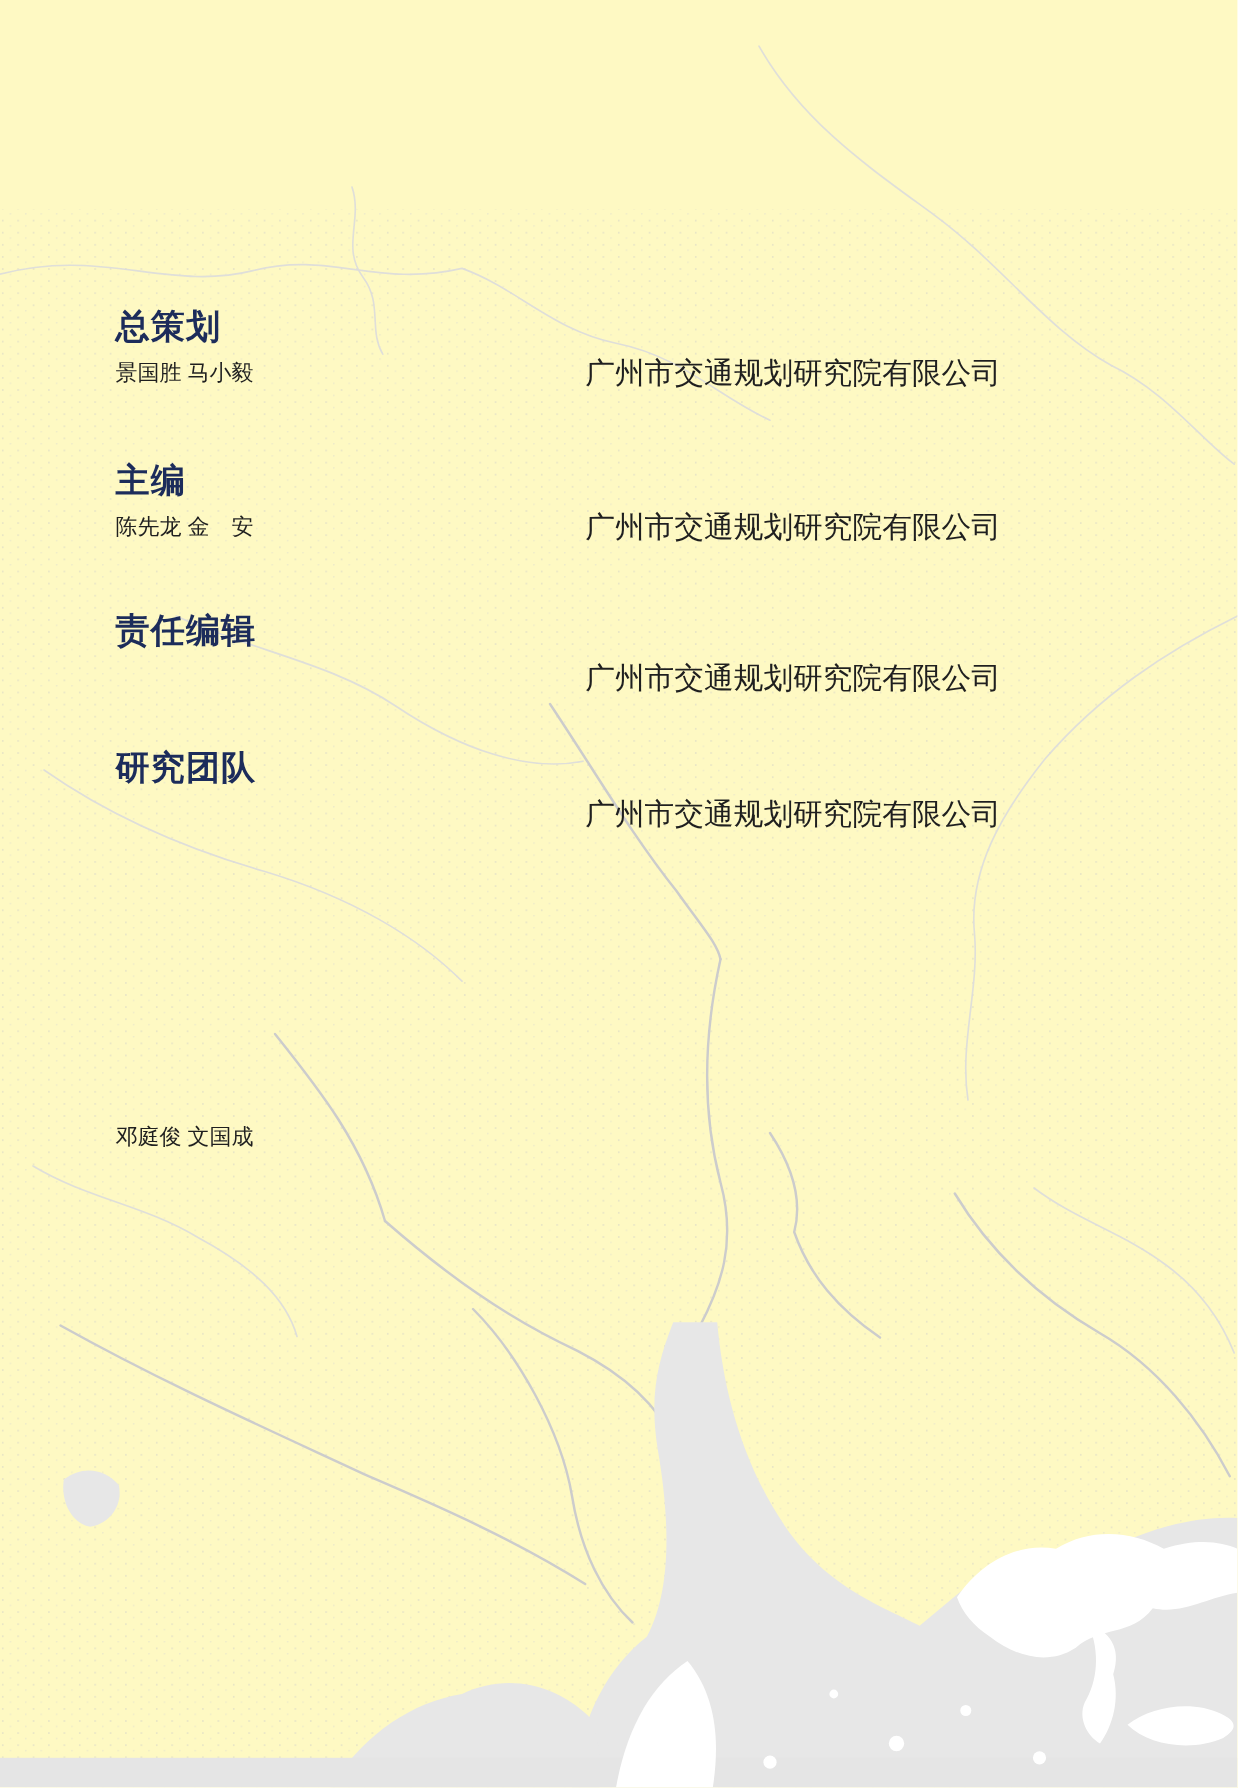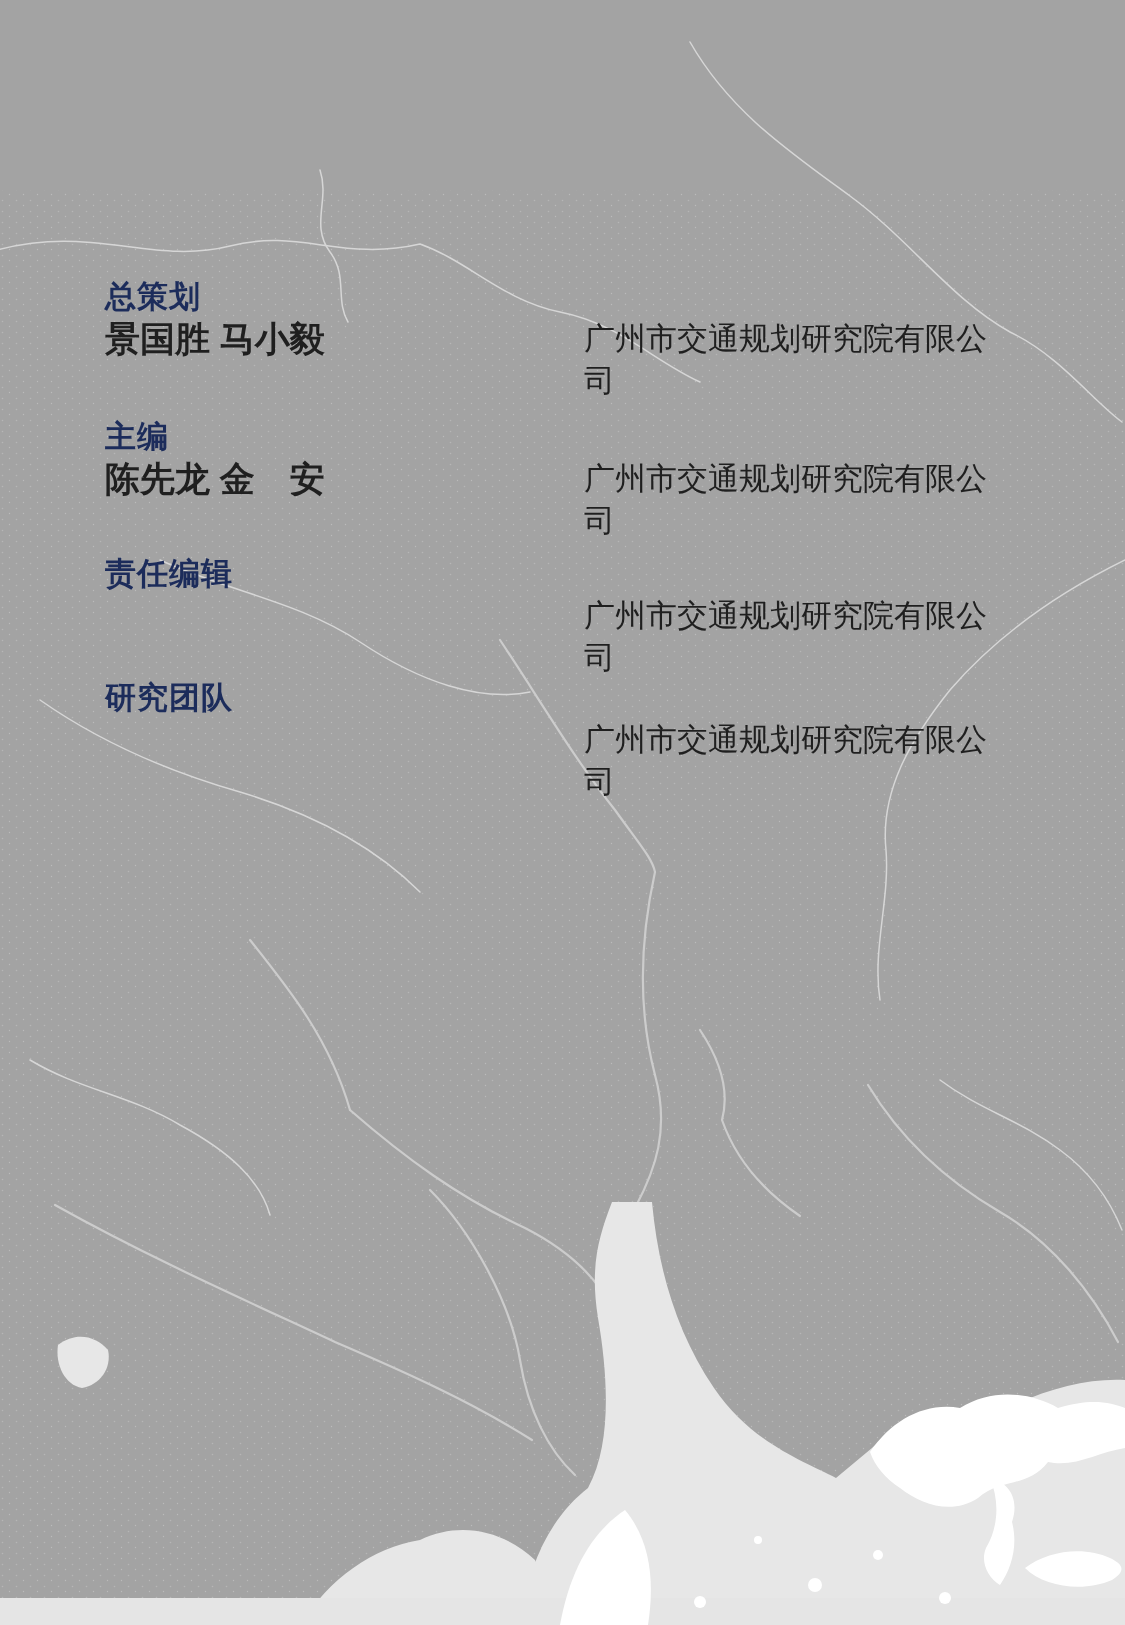--- a/index.html
+++ b/index.html
@@ -1,39 +1,39 @@
 <!DOCTYPE html>
 <html lang="zh"><head>
 <meta charset="utf-8">
 <style>
   html,body { margin:0; padding:0; background:#ffffff; }
   .page {
     position:relative;
     width:1125px; height:1625px;
-    background:#a3a3a3;
+    background:#fef9c3;
     overflow:hidden;
     font-family:"Liberation Sans", sans-serif;
   }
   .map-bg {
     position:absolute; left:0; top:0; width:1125px; height:1625px;
     pointer-events:none;
   }
   .hd {
     position:absolute; left:105px; margin:0;
     font-size:31px; font-weight:700; color:#1c2c5b;
     letter-spacing:1px; line-height:1.2; white-space:pre;
   }
   .names {
     position:absolute; left:105px;
-    font-size:35px; color:#1f1f1f;
-    line-height:52px; white-space:pre-line;font-weight:bold;
+    font-size:20px; color:#1f1f1f;
+    line-height:52px; white-space:pre-line;
   }
   .org {
-    position:absolute; left:584px; width:415px;
-    font-size:31px; color:#1f1f1f;
+    position:absolute; left:532px; width:415px;
+    font-size:27px; color:#1f1f1f;
     line-height:42px;
   }
 </style>
 </head>
 <body>
 
 <div class="page">
 
   <svg class="map-bg" viewBox="0 0 1125 1625" xmlns="http://www.w3.org/2000/svg">
     <defs>
@@ -106,14 +106,15 @@
 
   <h2 class="hd" style="top:555px">责任编辑</h2>
   <div class="org" style="top:595px">广州市交通规划研究院有限公司</div>
 
   <h2 class="hd" style="top:679px">研究团队</h2>
 
   <div class="org" style="top:719px">广州市交通规划研究院有限公司</div>
 
 
 
+  <div class="names" style="top:1008px">邓庭俊 文国成</div>
 
 </div>
 
 </body></html>

